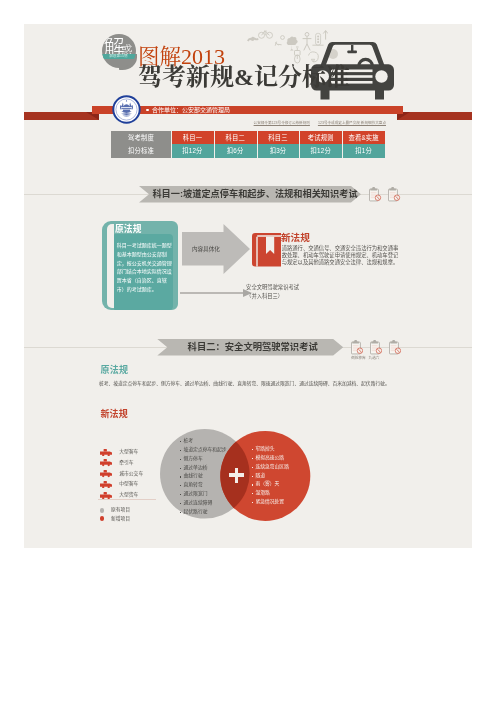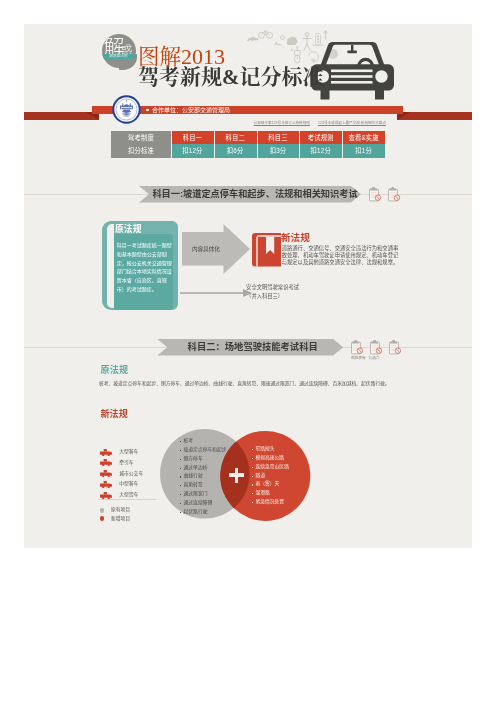--- a/index.html
+++ b/index.html
@@ -11,21 +11,21 @@
 .doodles{left:222px;top:6px;}
 .car{left:287px;top:15.8px;}
 .logo{position:absolute;left:77.5px;top:10px;width:40px;height:42px;}
 .logo-circle{position:absolute;left:0;top:0;width:34px;height:34px;border-radius:50%;background:#8e8e8b;overflow:hidden;}
 .logo-tail{position:absolute;left:17px;top:20px;width:18px;height:16px;background:#8e8e8b;border-radius:0 0 80% 4%;}
 .logo-main{position:absolute;left:2px;top:2px;font-size:21px;line-height:21px;color:#fff;font-family:"Liberation Sans","Noto Sans CJK SC",sans-serif;font-weight:300;}
 .logo-sub{position:absolute;left:19px;top:11px;font-size:12px;line-height:12px;color:#fff;font-family:"Liberation Sans","Noto Sans CJK SC",sans-serif;font-weight:300;}
 .logo-band{position:absolute;left:0;top:20px;width:34px;height:5px;background:#4fa79c;color:#d7eeea;font-size:3.4px;line-height:5px;text-align:center;letter-spacing:0.1px;}
 .t1{position:absolute;left:114px;top:18px;font-family:"Liberation Serif","Noto Serif CJK SC",serif;font-weight:normal;font-size:21.5px;line-height:30px;color:#c2410c;white-space:nowrap;}
 .t1y{font-size:22px;}
-.t2{position:absolute;left:114px;top:44px;font-family:"Liberation Serif","Noto Serif CJK SC",serif;font-weight:bold;font-size:21px;line-height:19px;color:#3b3a36;white-space:nowrap;}
+.t2{position:absolute;left:114px;top:44px;font-family:"Liberation Serif","Noto Serif CJK SC",serif;font-weight:bold;font-size:24px;line-height:19px;color:#3b3a36;white-space:nowrap;}
 
 
 .ribbon-shadow{position:absolute;left:0;top:88px;width:75px;height:8px;background:#a63320;}
 .ribbon-shadow-r{position:absolute;left:373px;top:88px;width:75px;height:8px;background:#a63320;}
 .rib-fold-l{position:absolute;left:62px;top:88px;width:0;height:0;border-top:8px solid #8c2517;border-left:13px solid transparent;}
 .rib-fold-r{position:absolute;left:373px;top:88px;width:0;height:0;border-top:8px solid #8c2517;border-right:13px solid transparent;}
 .ribbon{position:absolute;left:68px;top:82px;width:311px;height:8px;background:#ca4228;}
 .rib-dot{position:absolute;left:54px;top:2.8px;width:2.6px;height:2.6px;background:#fff;border-radius:50%;}
 .rib-txt{position:absolute;left:60px;top:-0.5px;font-size:6px;line-height:9px;color:#ffffff;white-space:nowrap;}
 .badge{position:absolute;left:88px;top:71px;width:29px;height:29px;}
@@ -303,21 +303,21 @@
       <path d="M4.3 3.7 h1.4 v29.8 h-1.4z" fill="#f1efeb"></path>
       <path d="M14 3.7 h8.2 v17.2 l-4.1-4 l-4.1 4 z" fill="#f1efeb"></path>
     </svg>
     <div class="newreg-title">新法规</div>
     <div class="newreg-body">道路通行、交通信号、交通安全违法行为和交通事故处理、机动车驾驶证申请使用规定、机动车登记与规定以及其他道路交通安全法律、法规和规章。</div>
   </div>
 
   <div class="sechdr s2">
     <div class="sec-rule"></div>
     <div class="sec-band">
-      <span class="sec-title">科目二：场地驾驶技能考试科目</span>
+      <span class="sec-title">科目二：安全文明驾驶常识考试</span>
     </div>
     <div class="sec-icons s2i">
       <svg class="clipico" width="12.5" height="15" viewBox="0 0 14 16">
           <use href="#clipbd"></use>
         </svg>
       <svg class="clipico" width="12.5" height="15" viewBox="0 0 14 16">
           <use href="#clipbd"></use>
         </svg>
       <svg class="clipico" width="12.5" height="15" viewBox="0 0 14 16">
           <use href="#clipbd"></use>

